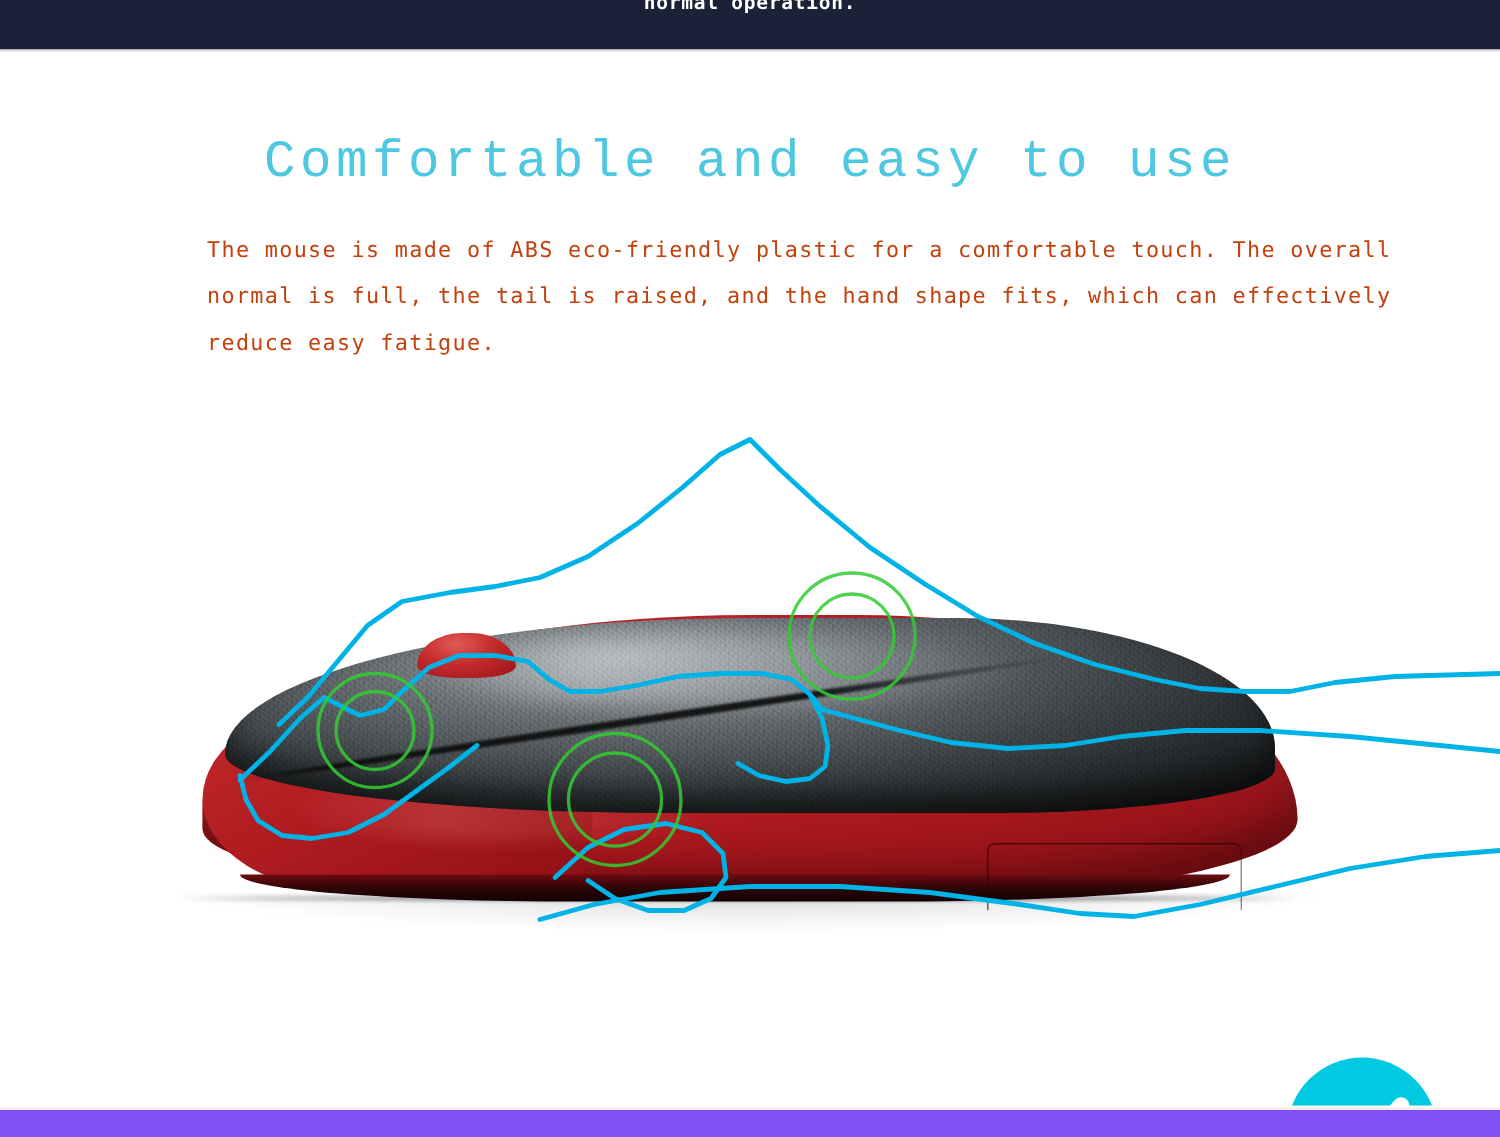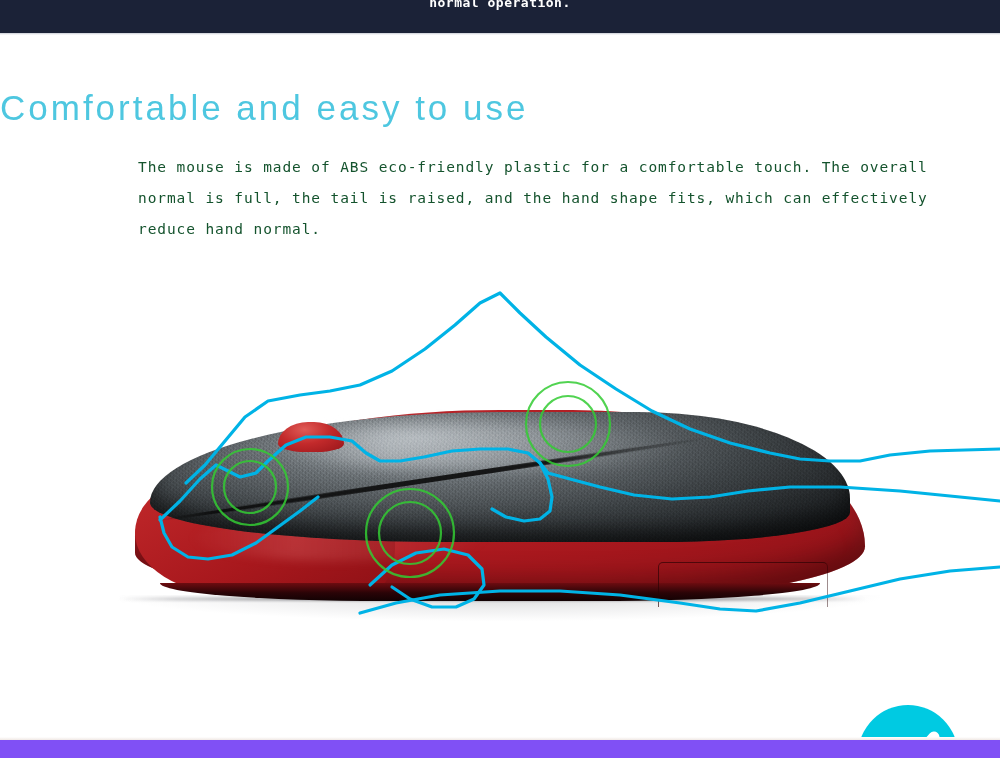--- a/index.html
+++ b/index.html
@@ -49,35 +49,36 @@
     height: 2px;
     background: linear-gradient(to bottom, #c9ccd4, #ffffff);
   }
 
   
   .headline {
     position: absolute;
     left: 0;
     top: 88px;
     width: 1000px;
+    text-align: center;
     color: #4ec7e0;
     font-size: 35px;
     letter-spacing: 3px;
     font-weight: normal;
-    font-family: Liberation Sans, sans-serif;
+    font-family: Liberation Mono, monospace;
     white-space: nowrap;
   }
 
   
   .paragraph {
     position: absolute;
     left: 138px;
     top: 152px;
     width: 790px;
-    color: #14532d;
+    color: #c2410c;
     font-size: 14.5px;
     line-height: 31px;
     letter-spacing: 0.9px;
     font-family: "DejaVu Sans Mono", "Liberation Mono", monospace;
   }
   .paragraph .pline { display: block; white-space: nowrap; }
 
   
   .stage {
     position: absolute;
@@ -281,21 +282,21 @@
   <div class="top-band">
     <div class="top-band-text">normal operation.</div>
   </div>
   <div class="band-divider"></div>
 
   <div class="headline">Comfortable and easy to use</div>
 
   <div class="paragraph">
     <span class="pline">The mouse is made of ABS eco-friendly plastic for a comfortable touch. The overall</span>
     <span class="pline">normal is full, the tail is raised, and the hand shape fits, which can effectively</span>
-    <span class="pline">reduce hand normal.</span>
+    <span class="pline">reduce easy fatigue.</span>
   </div>
 
   <div class="stage">
 
     <div class="desk-shadow"></div>
     <div class="desk-line"></div>
 
     <div class="mouse-body"></div>
     <div class="mouse-body-front"></div>
     <div class="mouse-highlight"></div>

